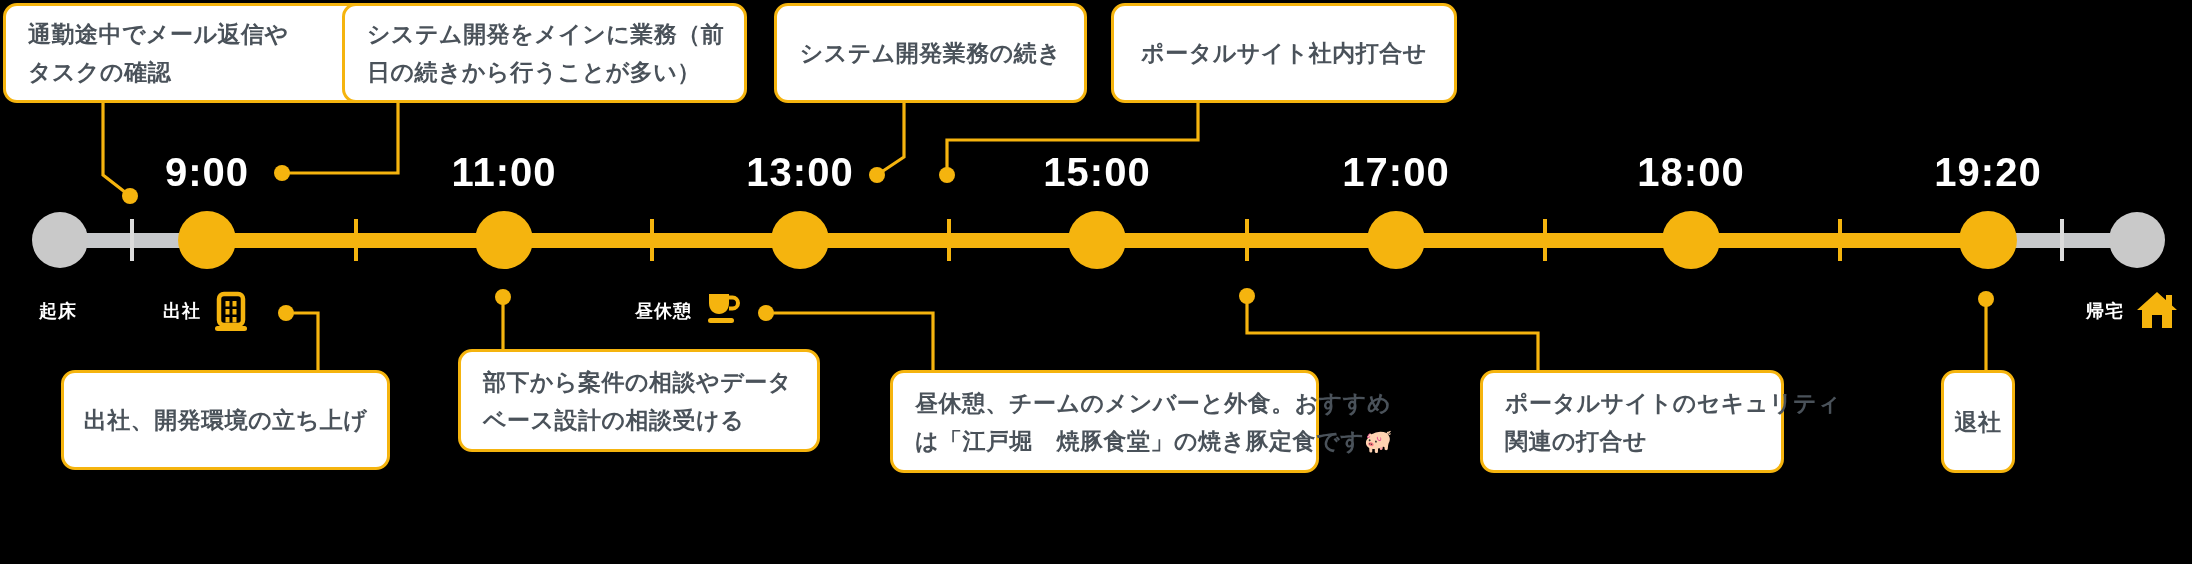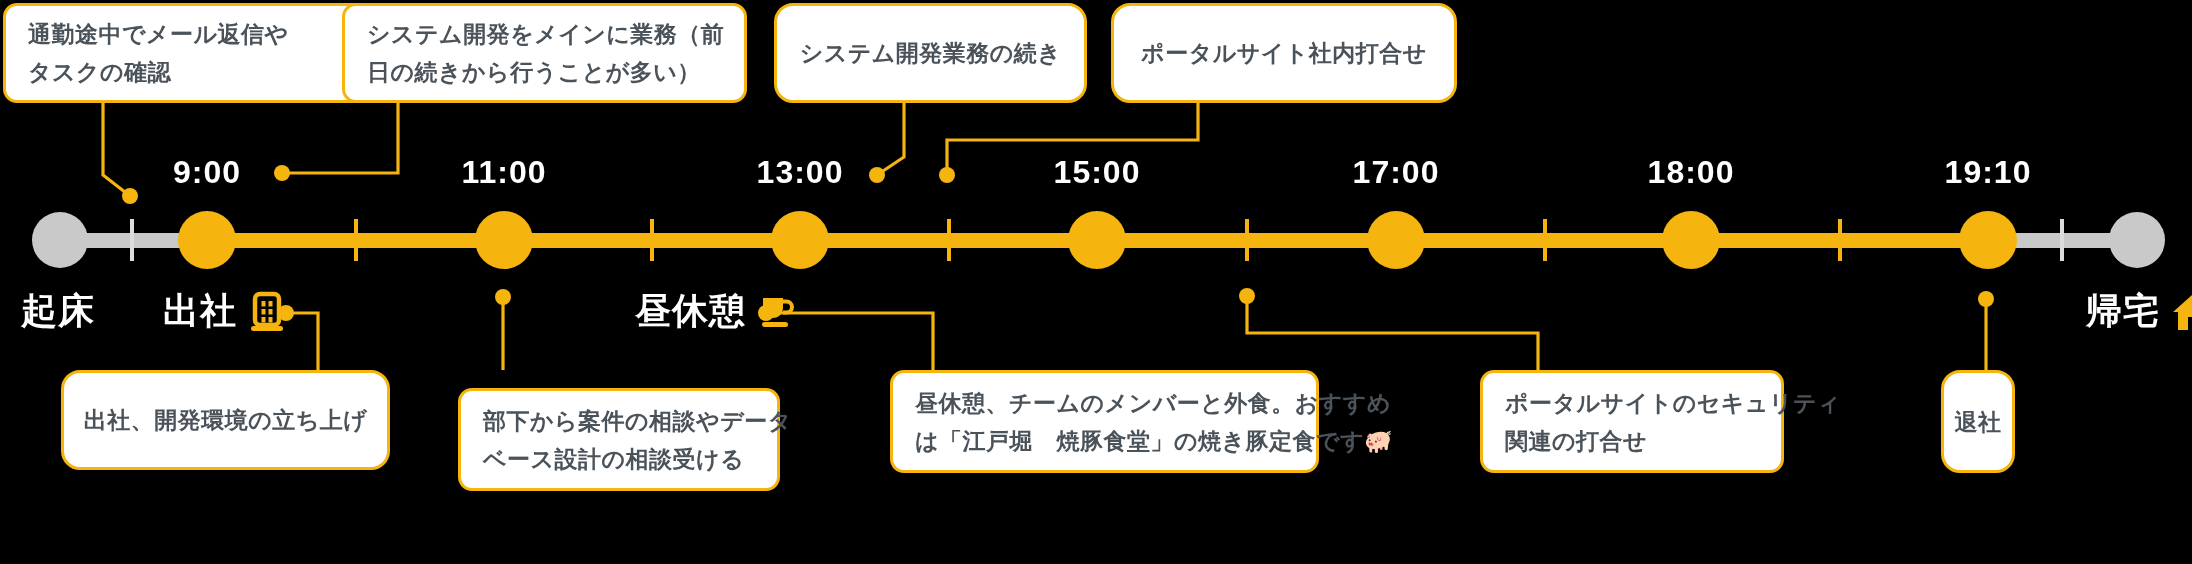--- a/index.html
+++ b/index.html
@@ -21,38 +21,38 @@
   svg.art{position:absolute;left:0;top:0;}
   .acc{fill:var(--accent);}
   .grayfill{fill:var(--gray);}
   .graybar{fill:var(--gray-bar);}
   .graytick{fill:var(--gray-tick);}
   .conn{stroke:var(--accent);stroke-width:3.2;fill:none;}
   .icon-stroke{stroke:var(--accent);fill:none;}
 
   .time-label{
     position:absolute;top:150px;width:140px;text-align:center;
-    font-size:32px;font-weight:800;color:var(--label-text);
+    font-size:40px;font-weight:800;color:var(--label-text);
     line-height:44px;letter-spacing:1px;white-space:nowrap;
   }
   .station{
-    position:absolute;top:291px;display:flex;align-items:flex-end;gap:12px;
-    font-size:36px;font-weight:800;color:var(--label-text);
+    position:absolute;top:291px;display:flex;align-items:flex-start;gap:12px;
+    font-size:18px;font-weight:800;color:var(--label-text);
     line-height:40px;letter-spacing:1px;white-space:nowrap;
   }
   .station .icon{display:inline-flex;align-items:center;}
   .callout{
     position:absolute;box-sizing:border-box;height:100px;
     background:var(--box-bg);border:3.5px solid var(--accent);border-radius:14px;
     color:var(--box-text);font-size:23px;font-weight:700;line-height:38px;
     letter-spacing:0.5px;display:flex;flex-direction:column;justify-content:center;
     padding:8px 22px;white-space:nowrap;
   }
   .callout.tall{height:103px;}
-  .callout.center{align-items:center;text-align:center;padding:8px 14px;border-radius:19px;}
+  .callout.center{align-items:center;text-align:center;padding:8px 14px;}
 </style>
 </head>
 <body>
 
 <div class="canvas">
 
   <svg class="art" width="2192" height="564" viewBox="0 0 2192 564">
 
     <rect class="graybar" x="60" y="233" width="150" height="15"></rect>
     <rect class="acc" x="207" y="233" width="1781" height="15"></rect>
@@ -106,21 +106,21 @@
       <circle class="acc" cx="1986" cy="299" r="8"></circle>
     </g>
   </svg>
 
   <div class="time-label" style="left:137px">9:00</div>
   <div class="time-label" style="left:434px">11:00</div>
   <div class="time-label" style="left:730px">13:00</div>
   <div class="time-label" style="left:1027px">15:00</div>
   <div class="time-label" style="left:1326px">17:00</div>
   <div class="time-label" style="left:1621px">18:00</div>
-  <div class="time-label" style="left:1918px">19:10</div>
+  <div class="time-label" style="left:1918px">19:20</div>
 
   <div class="station" style="left:22px;width:72px;justify-content:center">
     <span>起床</span>
   </div>
 
   <div class="station" style="left:163px">
     <span>出社</span>
     <span class="icon">
       <svg width="36" height="40" viewBox="0 0 36 40">
         <rect x="6" y="3" width="24" height="31" rx="5" class="icon-stroke" stroke-width="4.5"></rect>
@@ -172,21 +172,21 @@
   </div>
 
   <div class="callout center" style="left:1111px;top:3px;width:346px">
     <div>ポータルサイト社内打合せ</div>
   </div>
 
   <div class="callout center" style="left:61px;top:370px;width:329px">
     <div>出社、開発環境の立ち上げ</div>
   </div>
 
-  <div class="callout tall" style="left:458px;top:388px;width:322px">
+  <div class="callout tall" style="left:458px;top:349px;width:362px">
     <div>部下から案件の相談やデータ</div>
     <div>ベース設計の相談受ける</div>
   </div>
 
   <div class="callout tall" style="left:890px;top:370px;width:429px">
     <div>昼休憩、チームのメンバーと外食。おすすめ</div>
     <div>は「江戸堀　焼豚食堂」の焼き豚定食です🐖</div>
   </div>
 
   <div class="callout tall" style="left:1480px;top:370px;width:304px">

